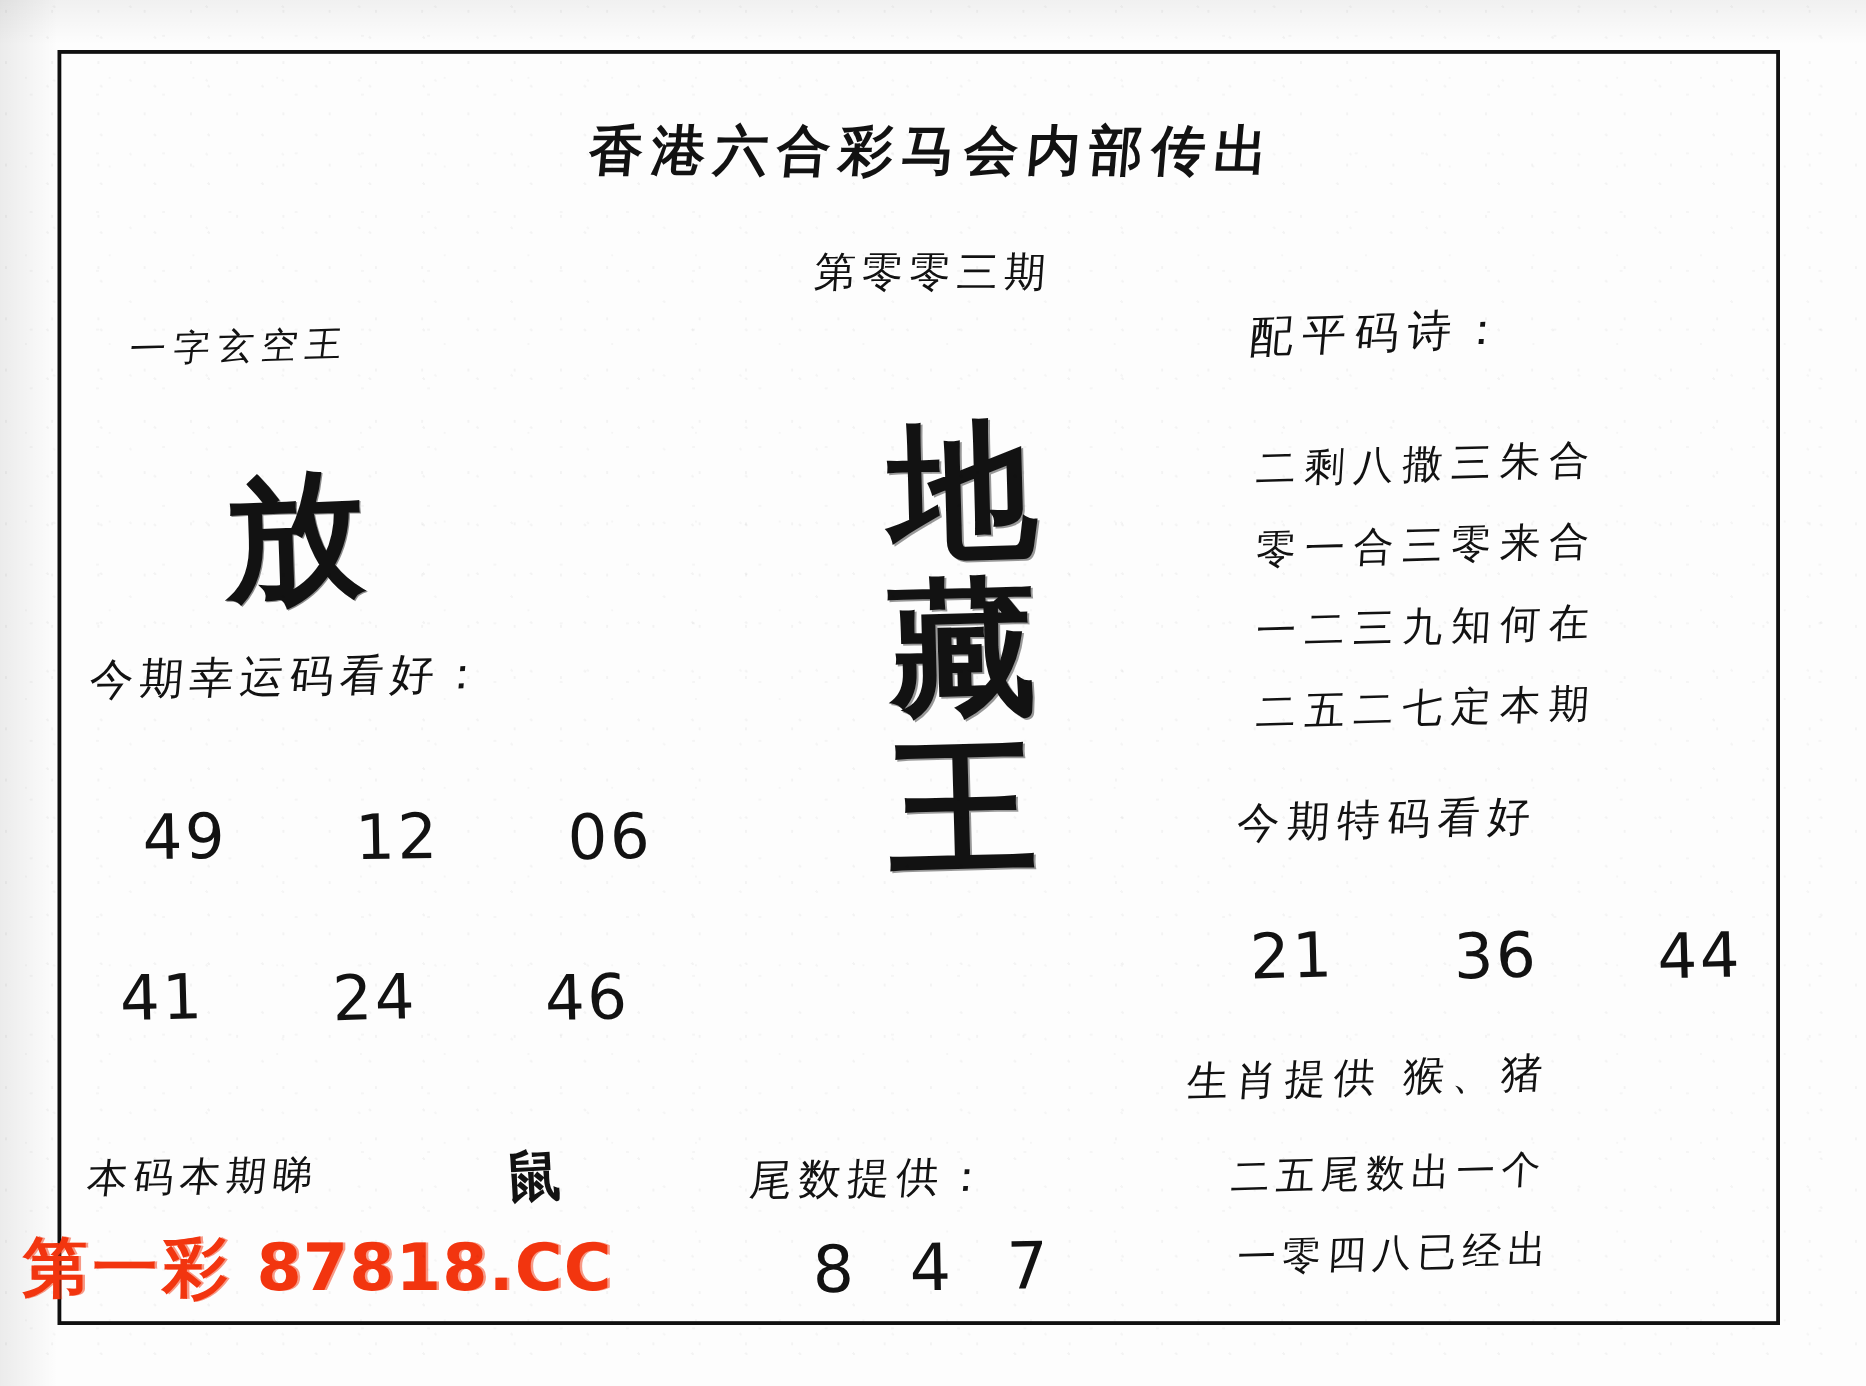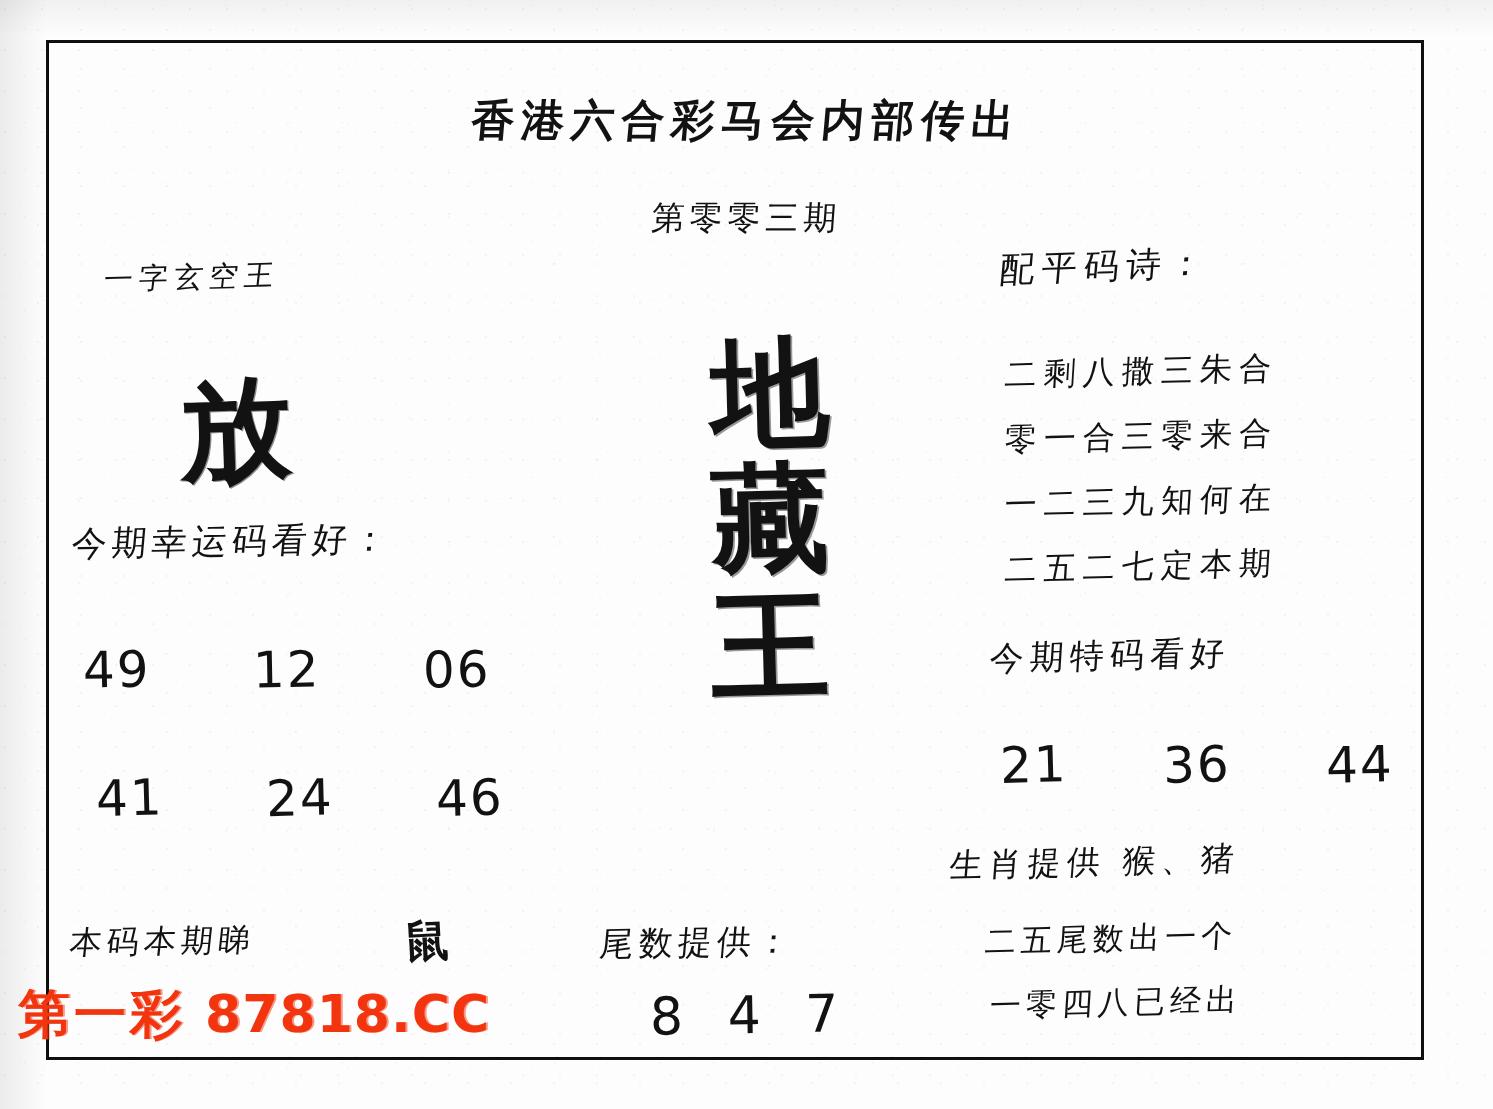--- a/index.html
+++ b/index.html
@@ -91,21 +91,21 @@
     font-size: 35px;
     letter-spacing: 5px;
     transform: skewX(-6deg) rotate(-1deg);
   }
   .num-row {
     display: flex;
     font-size: 50px;
     letter-spacing: 2px;
   }
   .num-row span { display: inline-block; }
-  #lucky-row-1 { left: 83px; top: 640px; justify-content: flex-end; }
+  #lucky-row-1 { left: 114px; top: 640px; justify-content: flex-end; }
   #lucky-row-2 { left: 96px; top: 768px; }
   #lucky-row-1 span { width: 170px; text-align: left; transform: rotate(-1deg); }
   #lucky-row-2 span { width: 170px; text-align: left; transform: rotate(-1.5deg); }
 
   #bottom-left-note {
     left: 70px; top: 920px;
     font-size: 32px;
     letter-spacing: 5px;
     transform: skewX(-7deg) rotate(-1deg);
   }

